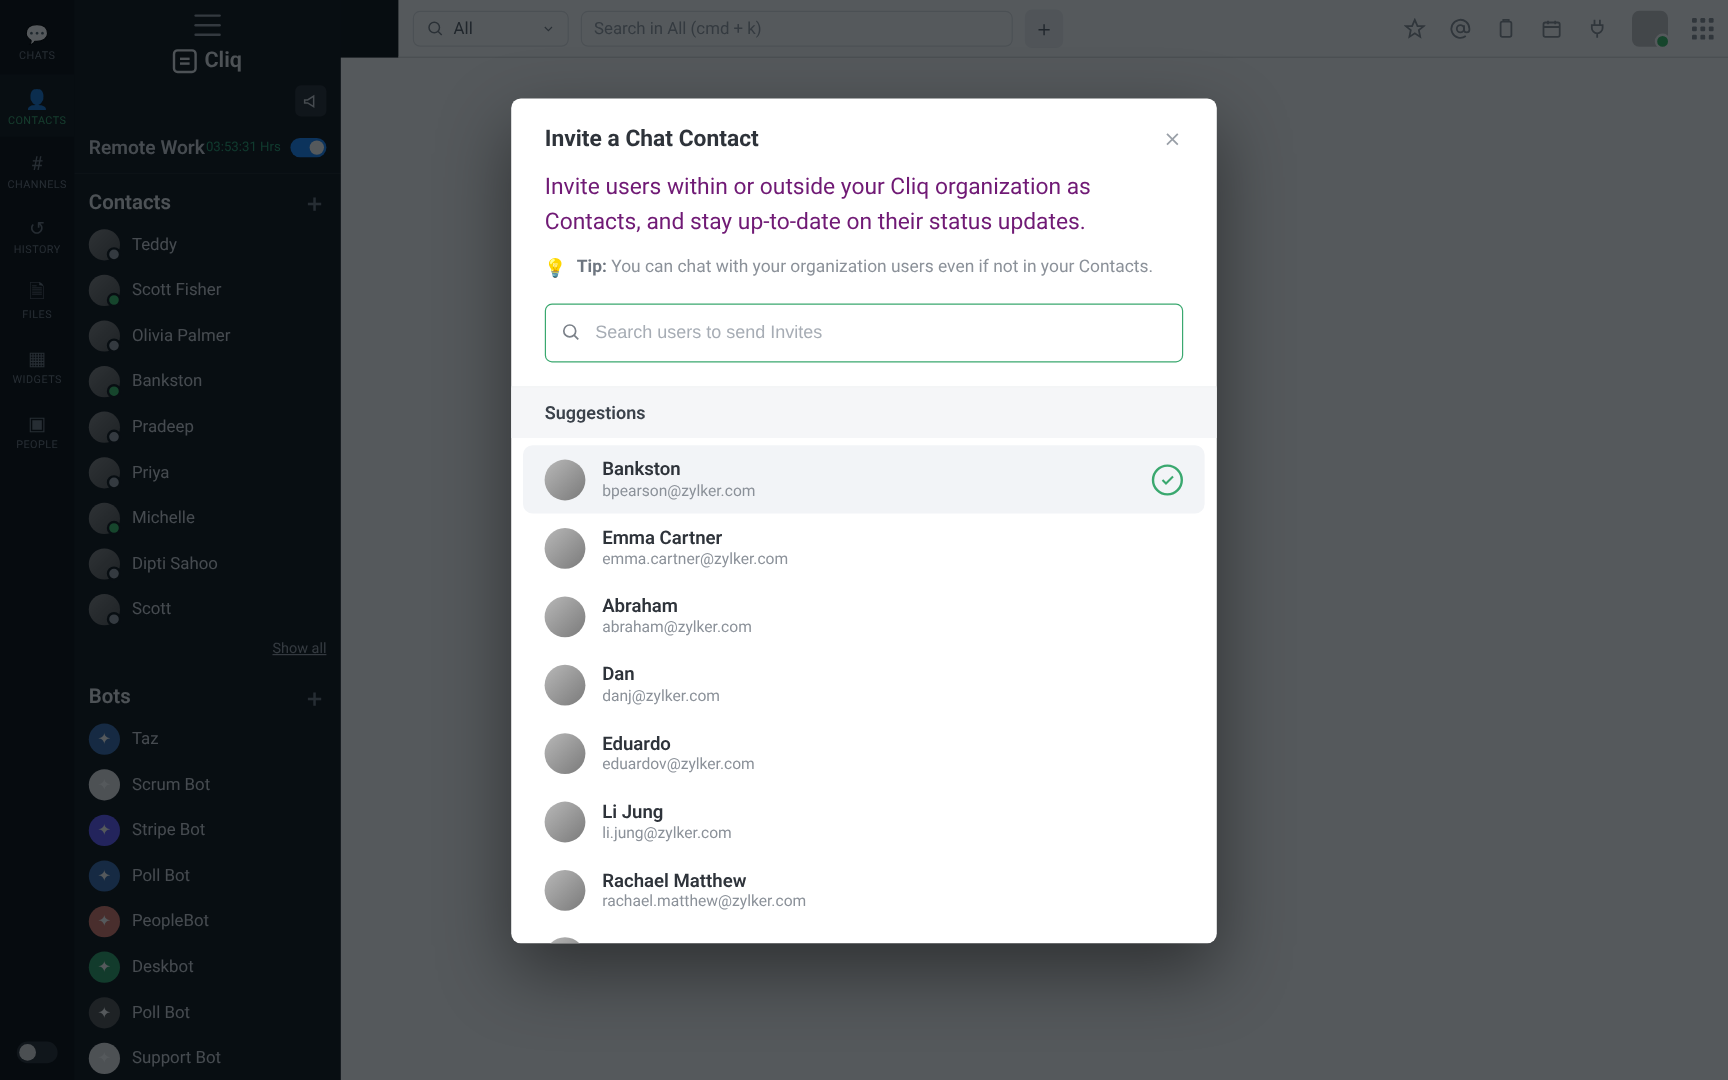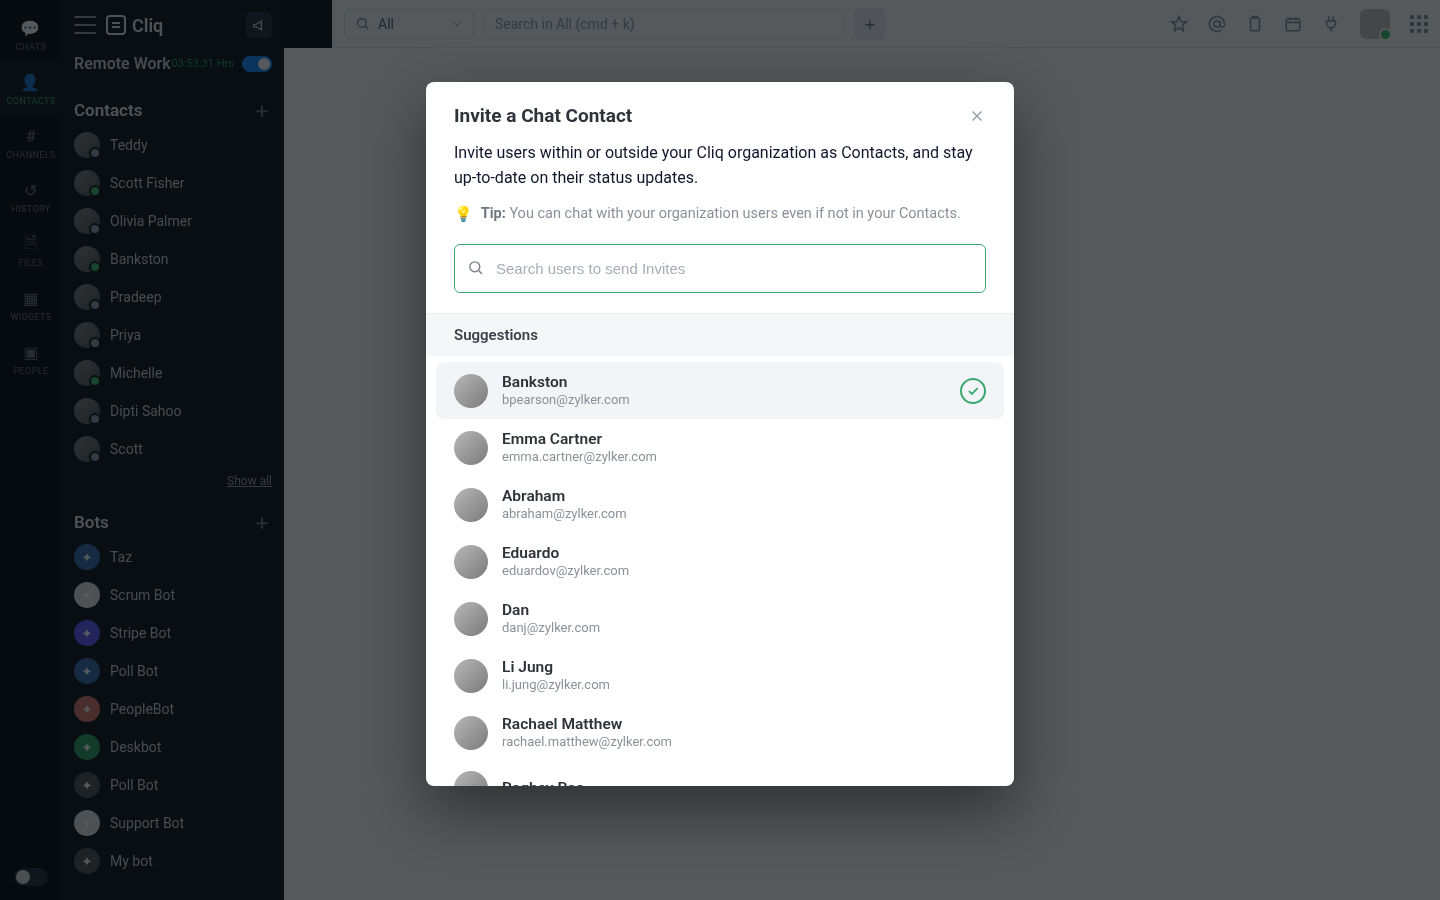--- a/index.html
+++ b/index.html
@@ -86,21 +86,21 @@
   .theme-toggle::after{content:"";position:absolute;left:2px;top:2px;width:14px;height:14px;border-radius:50%;background:#e0e0e0;}
 
   
   .leftpanel{
     position:absolute;left:62px;top:0;bottom:0;width:222px;
     background:#11161b;
     display:flex;flex-direction:column;
     overflow:hidden;
   }
   .lp-header{
-    display:flex;align-items:center;gap:10px;padding:12px 12px 8px 12px;
+    display:flex;align-items:center;gap:10px;padding:12px 12px 8px 12px;flex-direction:column;
   }
   .ham{width:22px;height:18px;display:flex;flex-direction:column;justify-content:space-between;}
   .ham span{height:2px;background:#9aa0a8;border-radius:1px;}
   .logo{display:flex;align-items:center;gap:6px;color:#e7e9eb;font-weight:600;font-size:18px;}
   .logo-ic{width:20px;height:20px;border:2px solid #e7e9eb;border-radius:4px;position:relative;}
   .logo-ic::after{content:"";position:absolute;left:4px;right:4px;top:5px;height:2px;background:#e7e9eb;box-shadow:0 4px 0 #e7e9eb;}
   .announce{
     margin-left:auto;width:26px;height:26px;border-radius:5px;background:#2a2f35;
     display:flex;align-items:center;justify-content:center;color:#cfd3d8;font-size:14px;
   }
@@ -146,21 +146,21 @@
   .modal{
     width:588px;max-height:704px;background:var(--modal-bg);border-radius:8px;
     box-shadow:0 24px 60px rgba(0,0,0,.45);
     display:flex;flex-direction:column;overflow:hidden;
     color:var(--modal-text);
   }
   .m-head{padding:22px 28px 0;}
   .m-title-row{display:flex;align-items:center;}
   .m-title{font-size:19px;font-weight:700;color:#2e333a;}
   .m-close{margin-left:auto;color:#9aa0a8;font-size:18px;cursor:pointer;}
-  .m-desc{color:#0f172a;font-size:16px;line-height:1.55;margin-top:14px;}
+  .m-desc{color:#701a75;font-size:19px;line-height:1.55;margin-top:14px;}
   .m-tip{display:flex;gap:8px;align-items:flex-start;color:#8b9199;font-size:14.5px;margin-top:14px;margin-bottom:20px;}
   .m-tip .bulb{color:#e3b341;font-size:15px;line-height:1.3;}
   .m-tip .lbl{color:#6e7680;font-weight:700;text-align:center;}
   .m-searchwrap{padding:0 28px 20px;border-bottom:1px solid #eceef1;}
   .m-search{
     display:flex;align-items:flex-start;gap:10px;
     border:1.5px solid var(--green-outline);border-radius:6px;
     padding:14px 12px;
   }
   .m-search input{
@@ -456,34 +456,34 @@
         <div class="s-row">
           <div class="s-av"></div>
           <div class="s-main">
             <div class="s-name">Abraham</div>
             <div class="s-mail">abraham@zylker.com</div>
           </div>
         </div>
         <div class="s-row">
           <div class="s-av"></div>
           <div class="s-main">
+            <div class="s-name">Dan</div>
+            <div class="s-mail">danj@zylker.com</div>
+          </div>
+        </div>
+        <div class="s-row">
+          <div class="s-av"></div>
+          <div class="s-main">
             <div class="s-name">Eduardo</div>
             <div class="s-mail">eduardov@zylker.com</div>
           </div>
         </div>
         <div class="s-row">
           <div class="s-av"></div>
           <div class="s-main">
-            <div class="s-name">Dan</div>
-            <div class="s-mail">danj@zylker.com</div>
-          </div>
-        </div>
-        <div class="s-row">
-          <div class="s-av"></div>
-          <div class="s-main">
             <div class="s-name">Li Jung</div>
             <div class="s-mail">li.jung@zylker.com</div>
           </div>
         </div>
         <div class="s-row">
           <div class="s-av"></div>
           <div class="s-main">
             <div class="s-name">Rachael Matthew</div>
             <div class="s-mail">rachael.matthew@zylker.com</div>
           </div>

